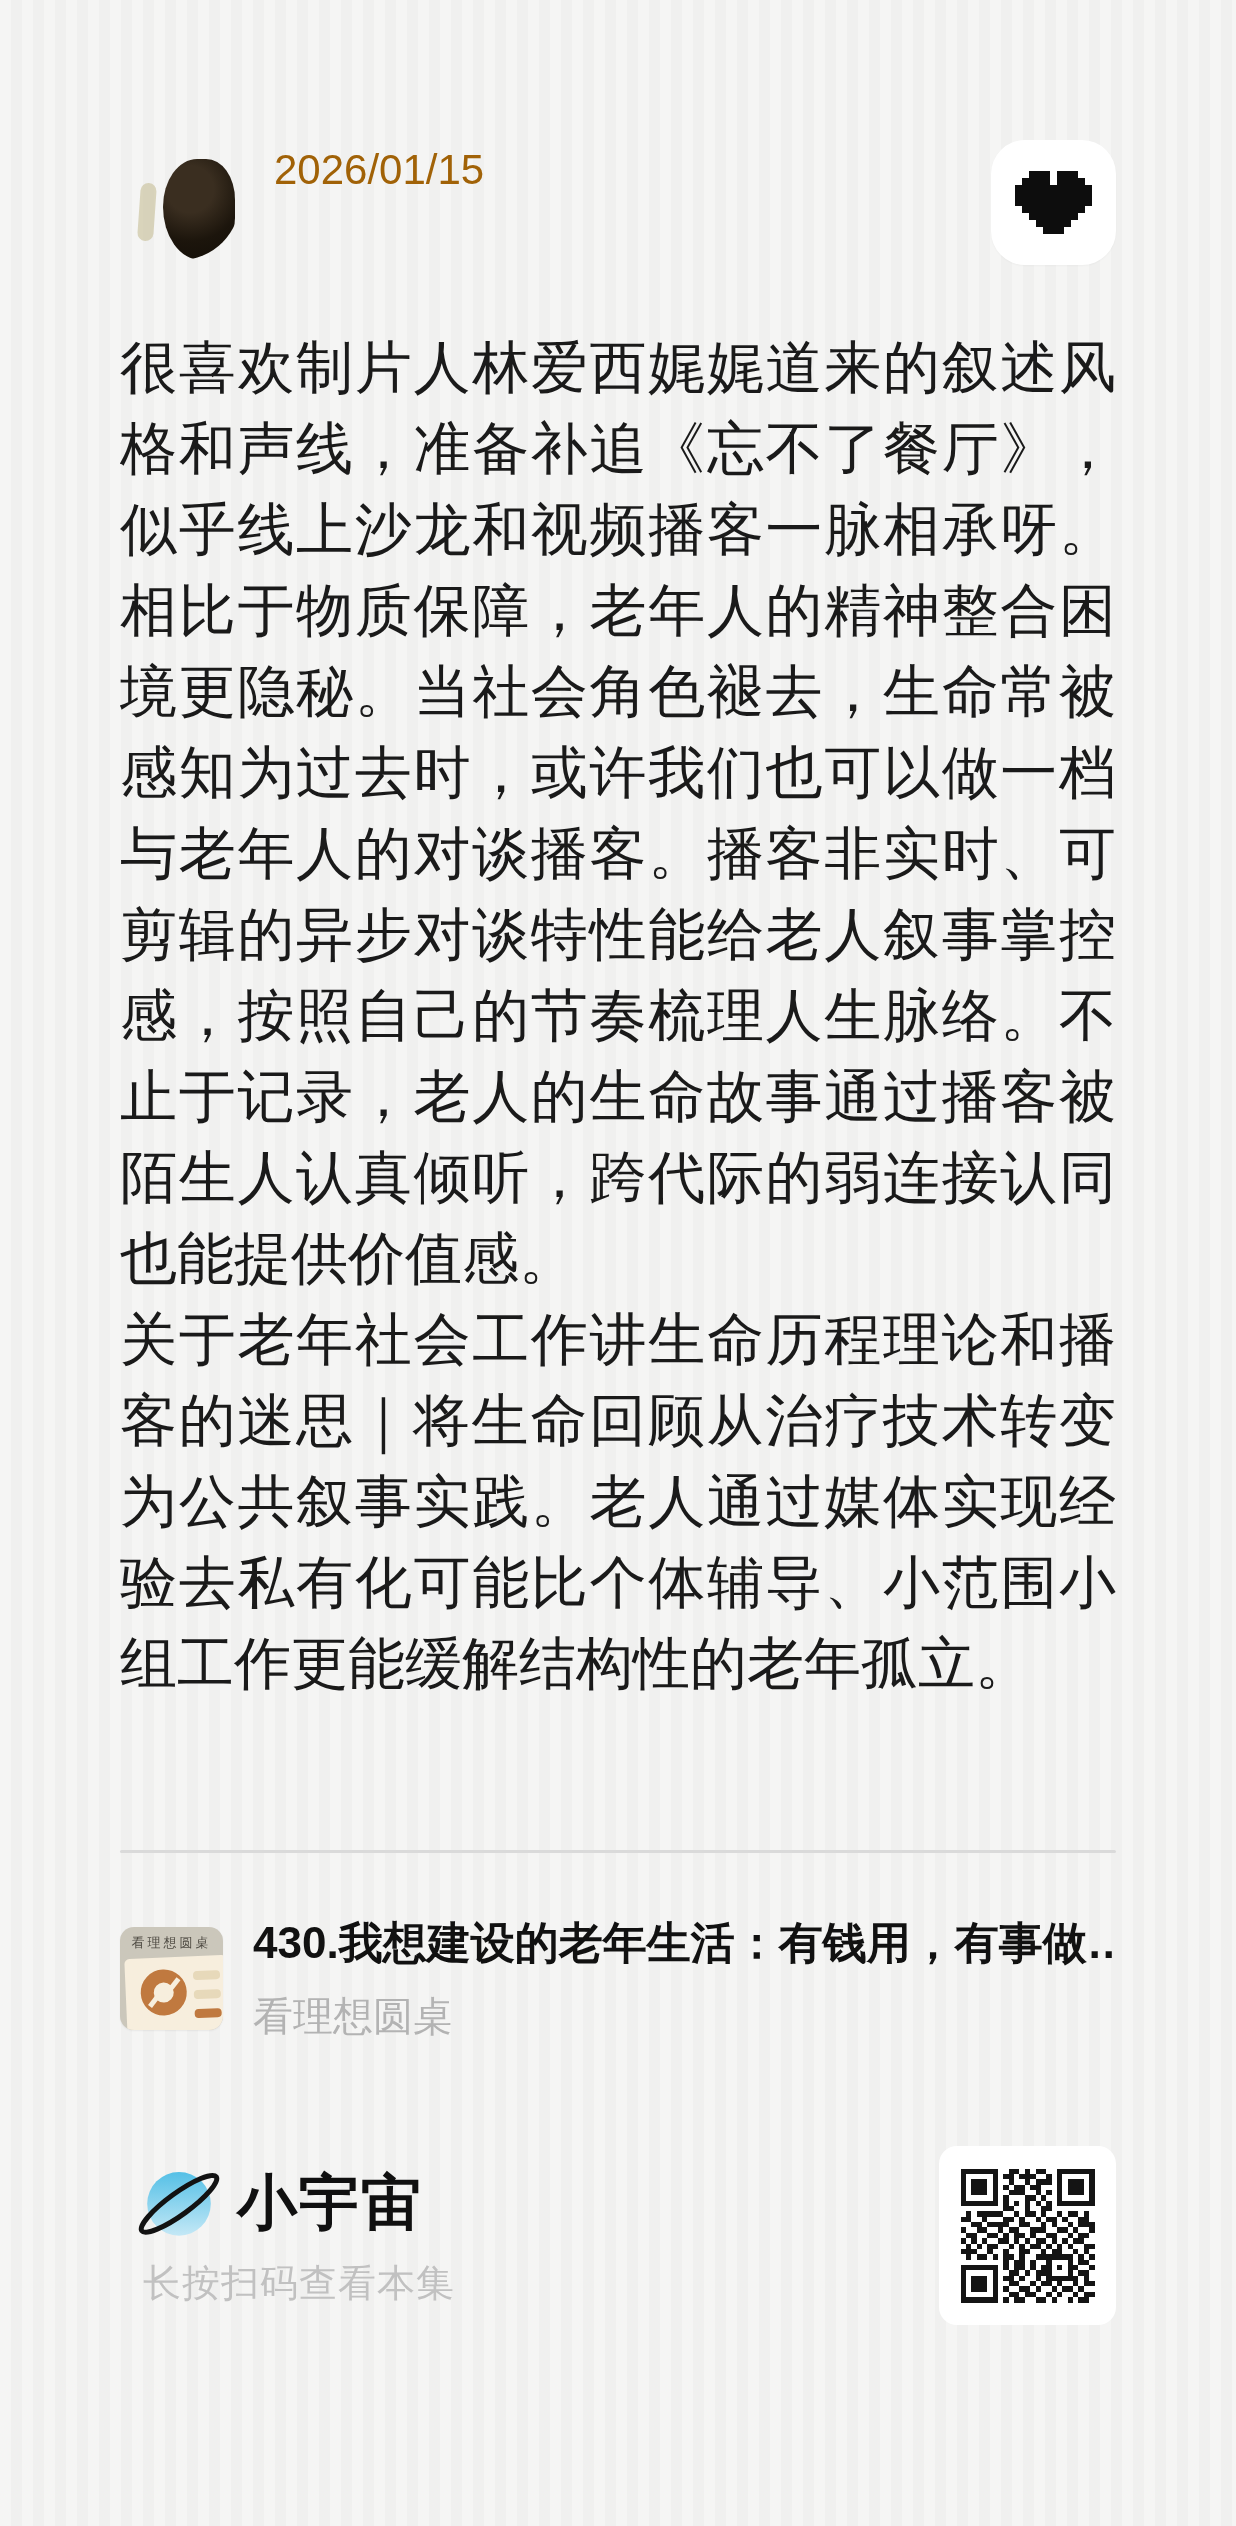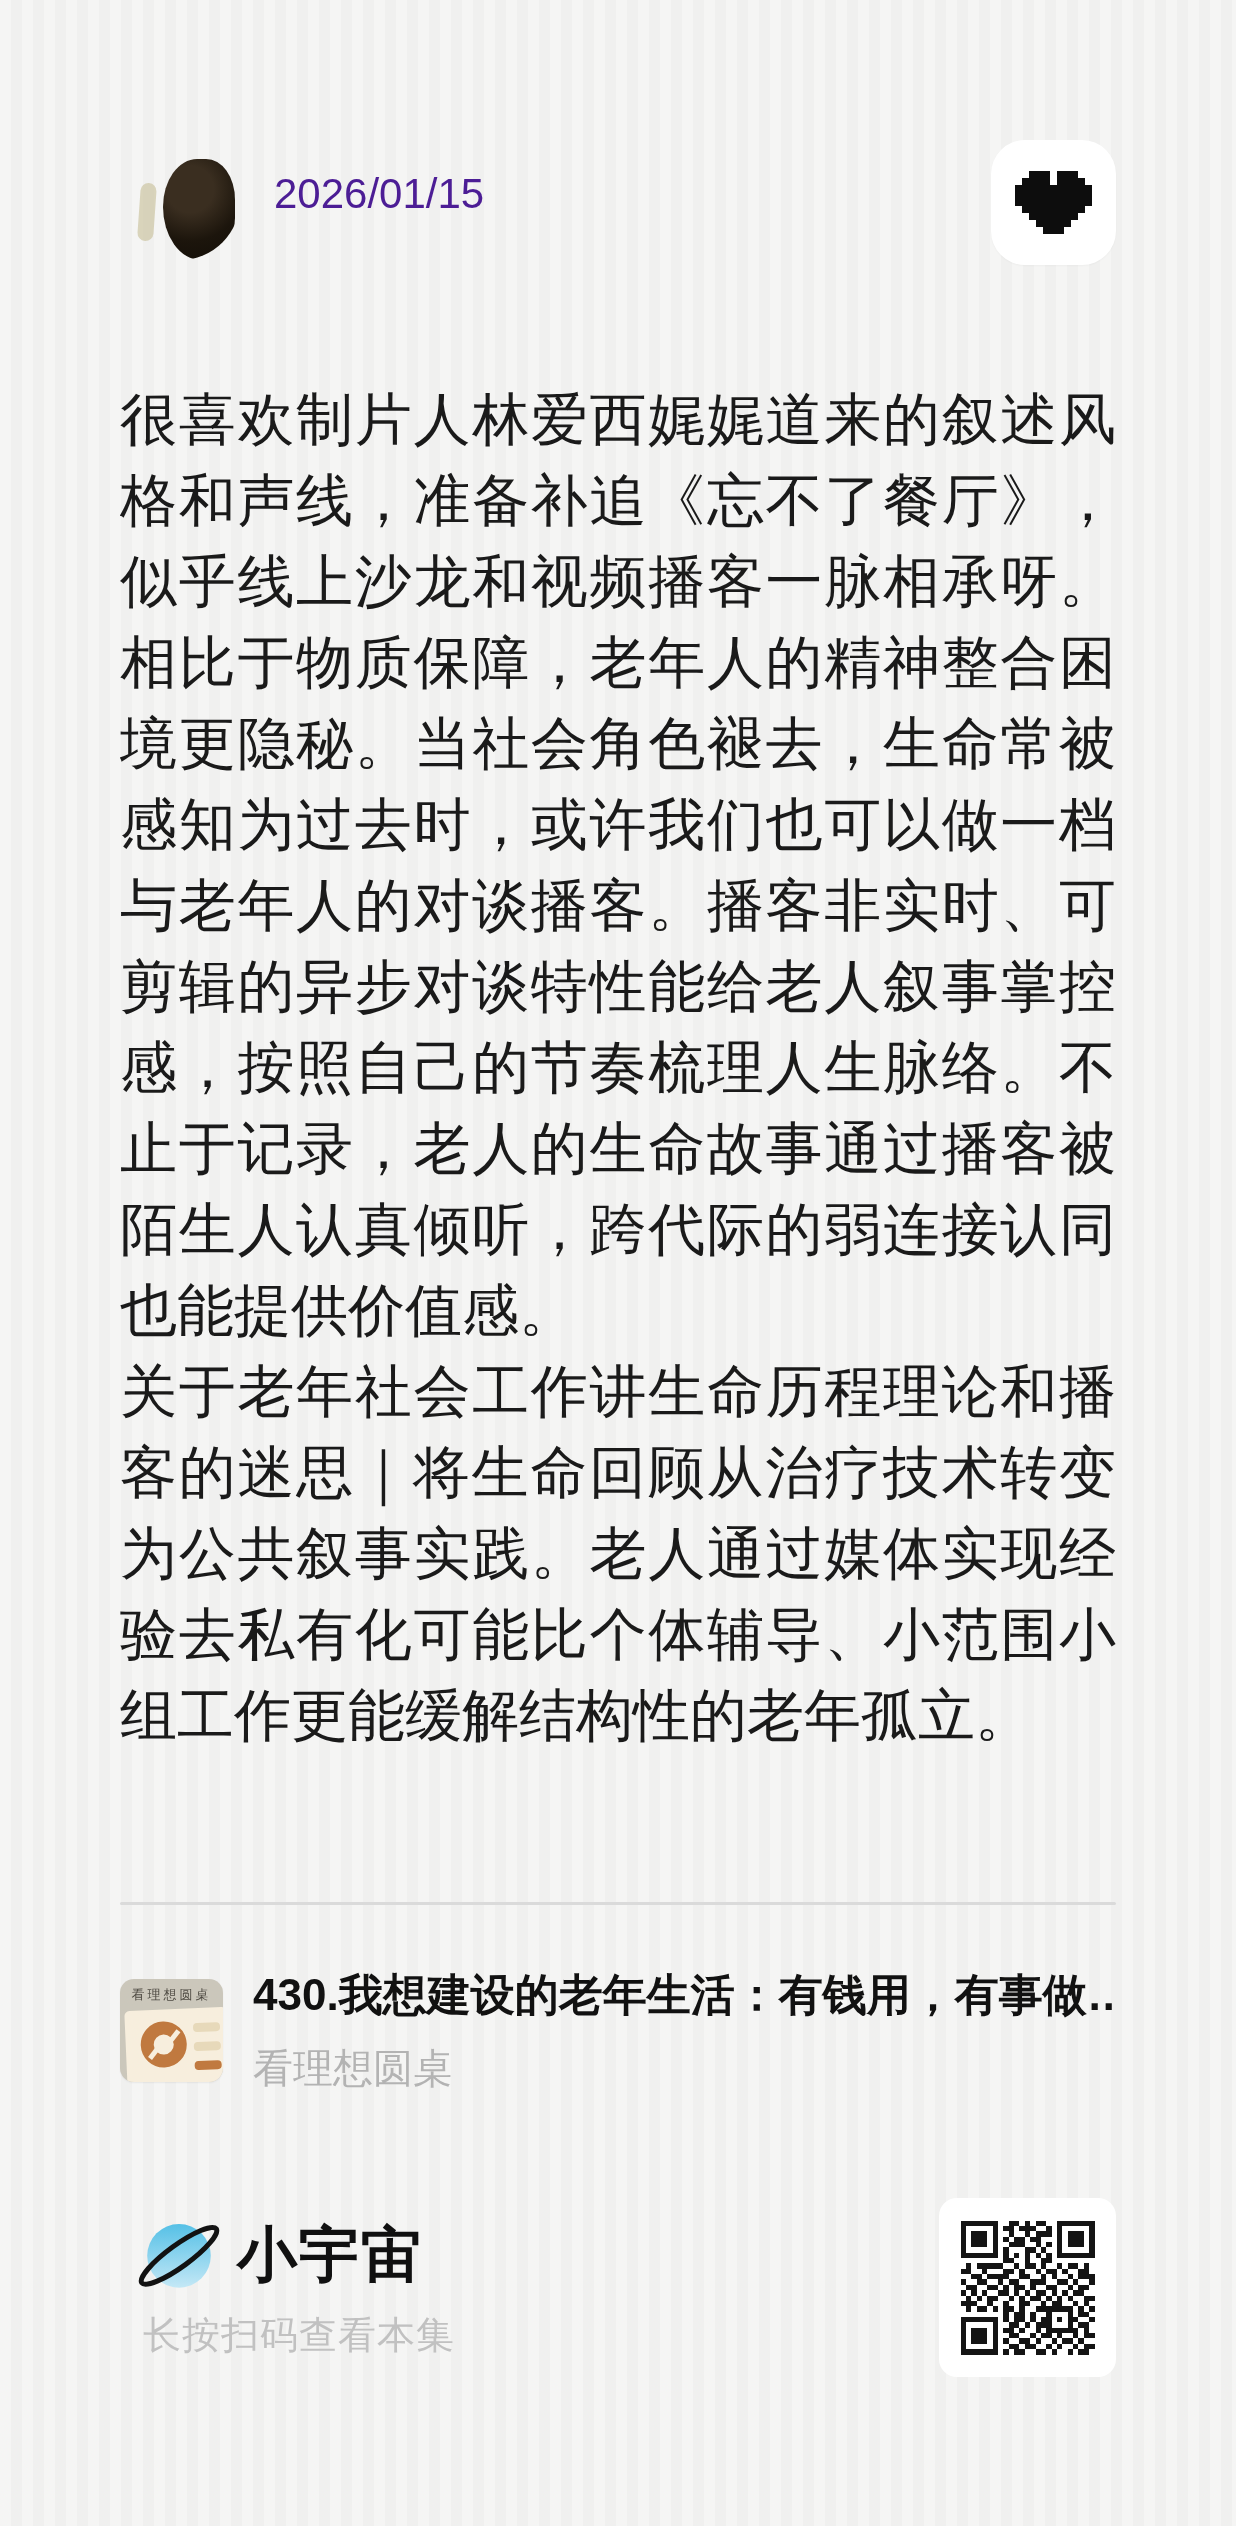--- a/index.html
+++ b/index.html
@@ -25,35 +25,35 @@
   }
   .avatar::after{ 
     content:"";position:absolute;right:4%;top:16%;width:60%;height:84%;
     background:radial-gradient(circle at 38% 30%,#3a2e20 0 28%,#1c150c 62%,#120d07 100%);
     border-radius:52% 44% 46% 58%;
   }
   .user-info{margin-left:34px;padding-top:6px;}
   .name-row{font-size:44px;line-height:52px;}
   .username{color:#303030;font-weight:700;}
   .action{color:#bcbcbc;font-weight:500;margin-left:14px;}
-  .date{margin-top:24px;font-size:42px;color:#4c1d95;font-weight:500;}
+  .date{margin-top:0;font-size:42px;color:#a16207;font-weight:500;}
   .heart-btn{
     margin-left:auto;width:125px;height:125px;flex:0 0 auto;
     background:#ffffff;border:none;border-radius:34px;
     display:flex;align-items:center;justify-content:center;
     box-shadow:0 1px 2px rgba(0,0,0,0.03);cursor:pointer;padding:0;
   }
   .pxgrid{display:grid;grid-auto-rows:1fr;}
   .pxgrid i{display:block;}
   .pxgrid i.on{background:#0d0d0d;}
   #heart{width:77px;height:63px;}
 
   
   .note{
-    margin-top:114px;height:1523px;overflow:hidden;
+    margin-top:62px;height:1523px;overflow:hidden;
     font-size:57px;line-height:81px;color:#1a1a1a;font-weight:500;
     text-align:justify;letter-spacing:0;
   }
   .note p{margin:0;}
 
   
   .divider{border:none;height:3px;background:#dadada;margin:0;border-radius:2px;}
   .episode{display:flex;align-items:center;margin-top:74px;height:103px;}
   .thumb{
     width:103px;height:103px;flex:0 0 auto;border-radius:14px;overflow:hidden;

